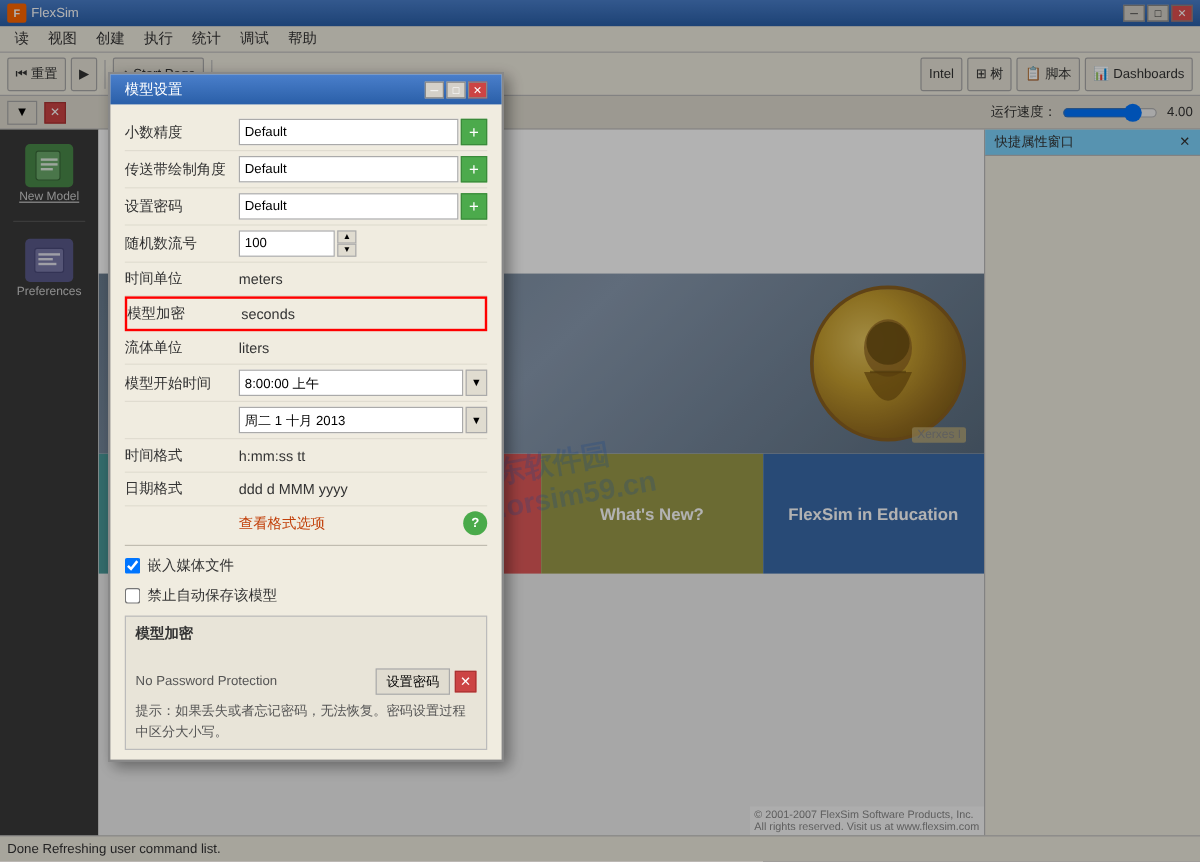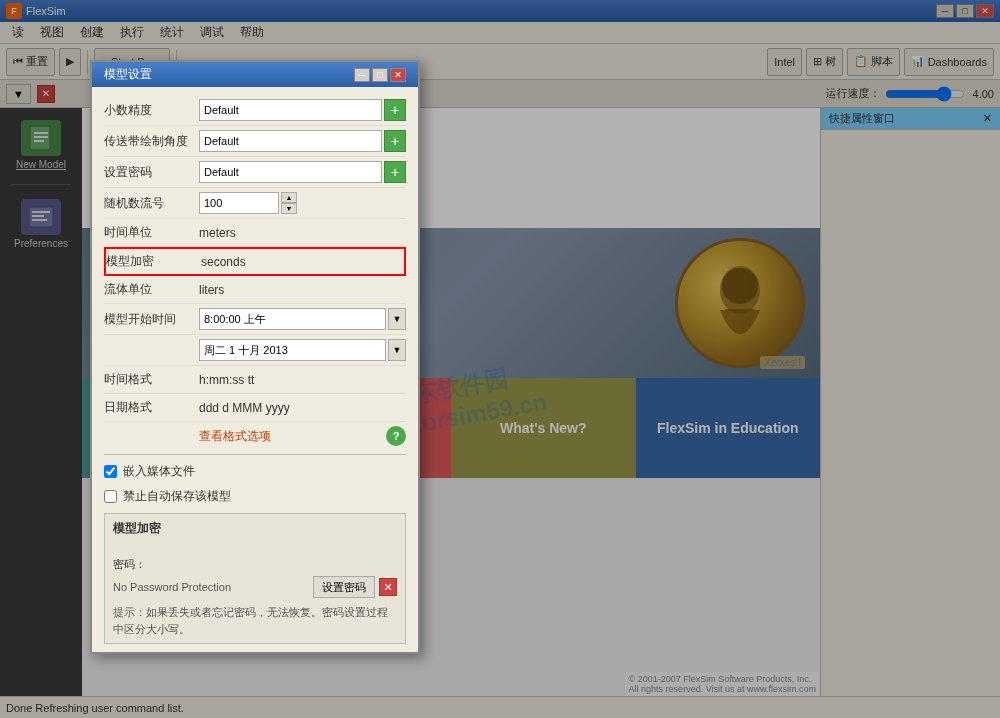--- a/index.html
+++ b/index.html
@@ -338,21 +338,20 @@
         <input type="checkbox" id="embed" checked="" style="">
         <label for="embed">嵌入媒体文件</label>
       </div>
       <div class="checkbox-row">
         <input type="checkbox" id="autosave" style="">
         <label for="autosave">禁止自动保存该模型</label>
       </div>
 
       <div class="password-section">
         <div class="password-title">模型加密</div>
-        <div class="password-label">密码：</div>
         <div class="password-row">
           <span class="password-display">No Password Protection</span>
           <button class="set-password-btn">设置密码</button>
           <div class="password-x-btn">✕</div>
         </div>
         <div class="hint-text">提示：如果丢失或者忘记密码，无法恢复。密码设置过程中区分大小写。</div>
       </div>
 
     </div>
   </div>

